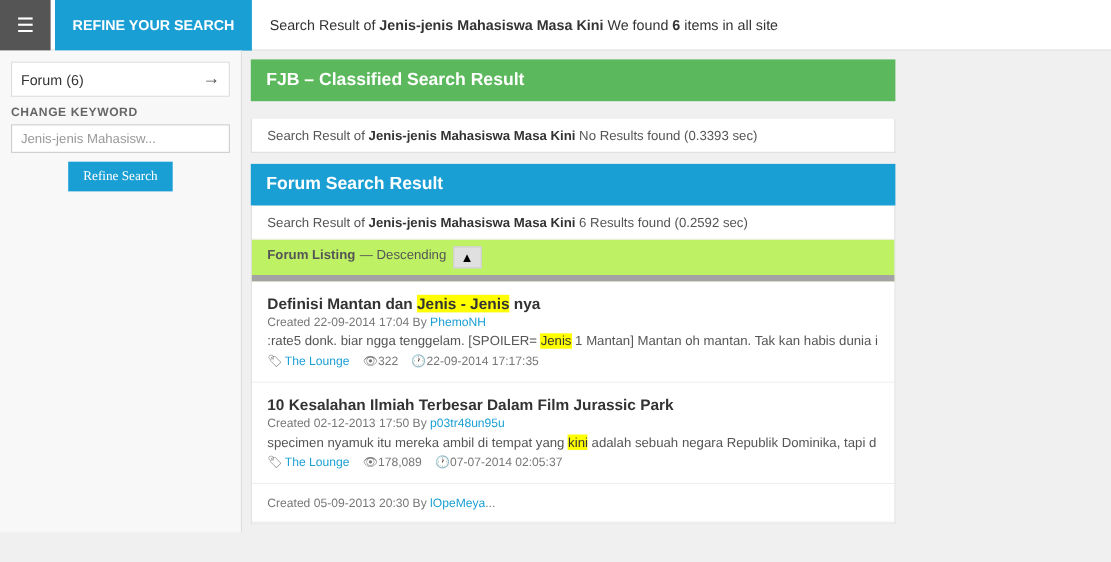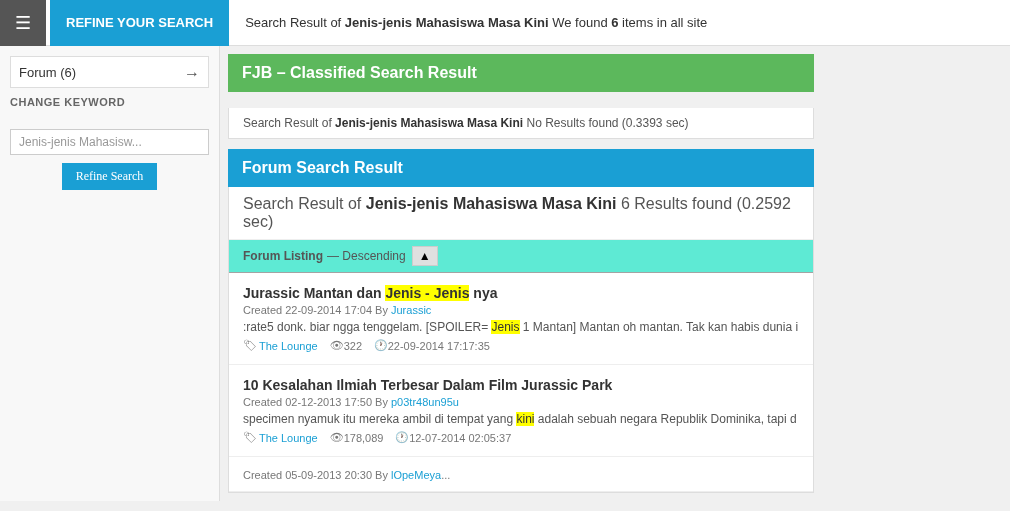--- a/index.html
+++ b/index.html
@@ -71,21 +71,21 @@
     .sidebar-arrow {
       color: #555;
       font-size: 16px;
     }
     .change-keyword-section { margin-top: 8px; }
     .change-keyword-label {
       font-size: 11px;
       font-weight: bold;
       color: #666;
       letter-spacing: 0.5px;
-      margin-bottom: 21px;
+      margin-bottom: 5px;
       text-transform: uppercase;
     }
     .keyword-input {
       width: 100%;
       padding: 5px 8px;
       border: 1px solid #ccc;
       font-size: 12px;
       margin-bottom: 8px;
       color: #999;
     }
@@ -136,32 +136,32 @@
       font-weight: bold;
       margin-bottom: 0;
     }
     .forum-body {
       background: #fff;
       border: 1px solid #ddd;
       border-top: none;
     }
     .forum-result-text {
       padding: 8px 14px;
-      font-size: 16px;
+      font-size: 12px;
       color: #555;
       border-bottom: 1px solid #eee;
     }
     .forum-result-text strong { font-weight: bold; color: #333; }
 
     .forum-listing-bar {
       display: flex;
-      align-items: center;
+      align-items: flex-start;
       padding: 6px 14px;
-      background: #5eead4;
-      border-bottom: 1px solid #a3a3a3;
+      background: #bef264;
+      border-bottom: 6px solid #a3a3a3;
       font-size: 12px;
       color: #555;
     }
     .sort-btn {
       background: #e0e0e0;
       border: 1px solid #ccc;
       padding: 2px 6px;
       margin-left: 6px;
       cursor: pointer;
       font-size: 12px;
@@ -268,24 +268,24 @@
       <div class="forum-listing-bar">
         <strong>Forum Listing</strong>
         <span style="margin-left:4px;">— Descending</span>
         <button class="sort-btn">
           <span>▲</span>
         </button>
       </div>
 
       <div class="forum-item">
         <div class="forum-item-title">
-          <span>Jurassic Mantan dan </span><span class="highlight">Jenis - Jenis</span><span> nya</span>
+          <span>Definisi Mantan dan </span><span class="highlight">Jenis - Jenis</span><span> nya</span>
         </div>
         <div class="forum-item-meta">
-          Created 22-09-2014 17:04 By <a href="#">Jurassic</a>
+          Created 22-09-2014 17:04 By <a href="#">PhemoNH</a>
         </div>
         <div class="forum-item-preview">
           <span>:rate5 donk. biar ngga tenggelam. [SPOILER= </span><span class="highlight">Jenis</span><span> 1 Mantan] Mantan oh mantan. Tak kan habis dunia i</span>
         </div>
         <div class="forum-item-tags">
           <div class="tag-item">
             <span class="tag-icon">🏷</span>
             <a href="#">The Lounge</a>
           </div>
           <div class="tag-item">
@@ -313,21 +313,21 @@
           <div class="tag-item">
             <span class="tag-icon">🏷</span>
             <a href="#">The Lounge</a>
           </div>
           <div class="tag-item">
             <span>👁 </span>
             <span>178,089</span>
           </div>
           <div class="tag-item">
             <span>🕐 </span>
-            <span>12-07-2014 02:05:37</span>
+            <span>07-07-2014 02:05:37</span>
           </div>
         </div>
       </div>
 
       <div class="forum-item" style="padding-bottom:6px;">
         <div class="forum-item-meta">
           Created 05-09-2013 20:30 By <a href="#">lOpeMeya</a>...
         </div>
       </div>
 

